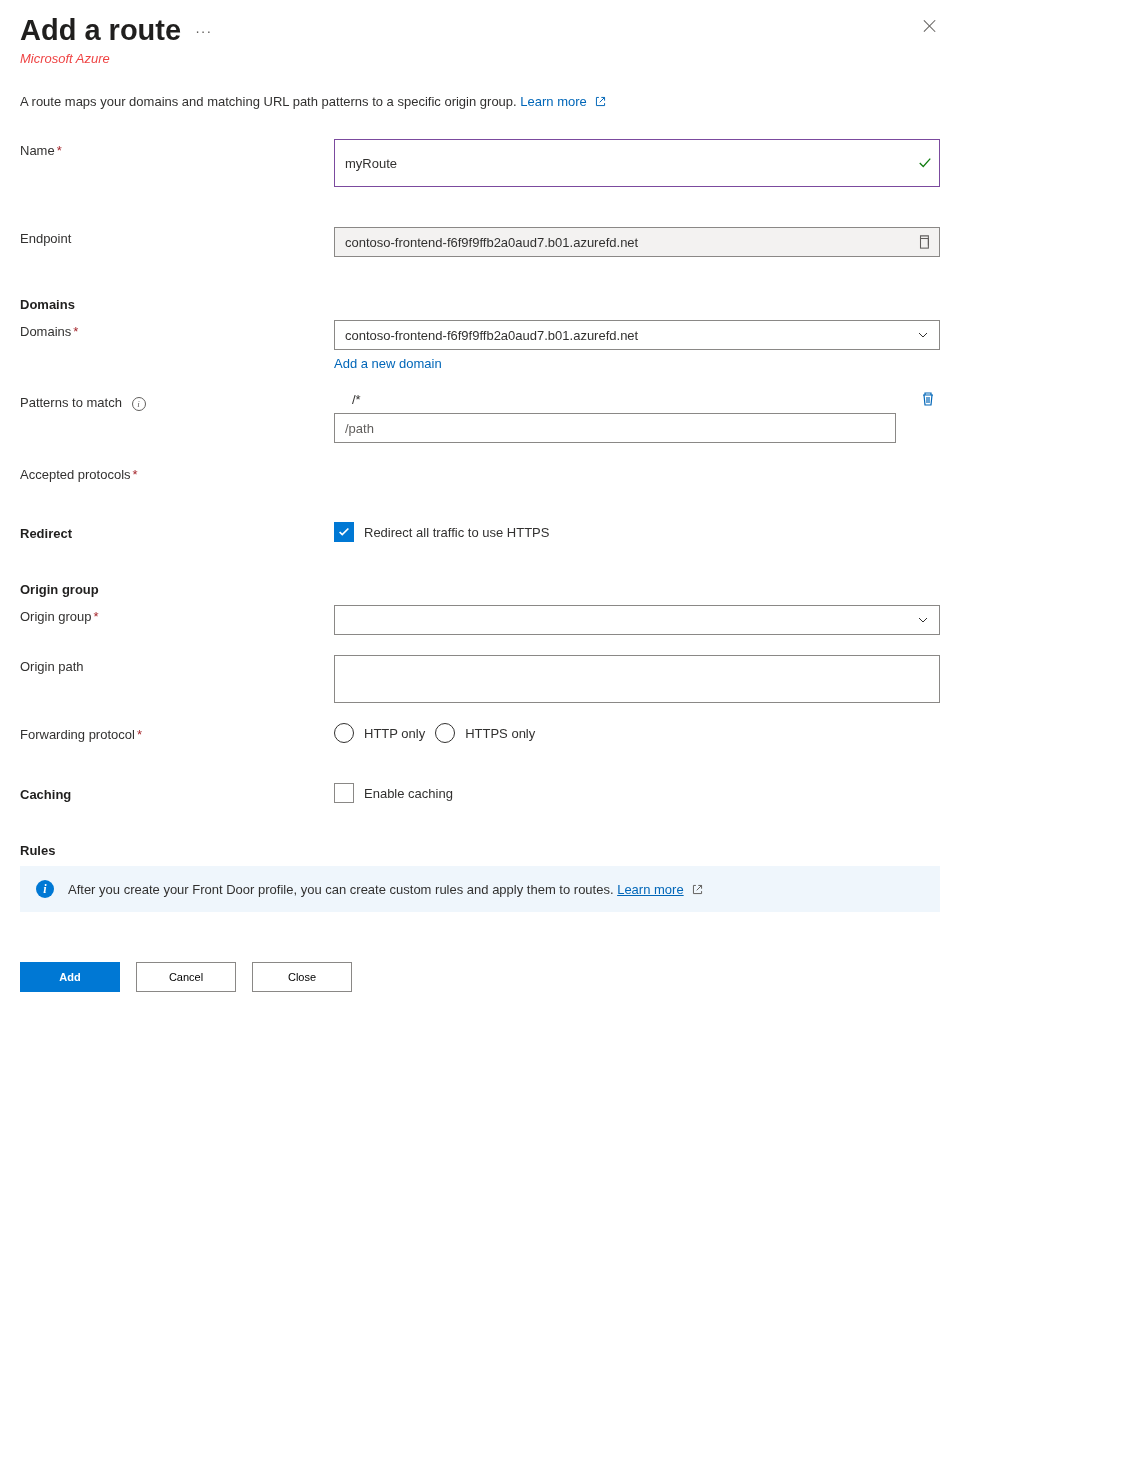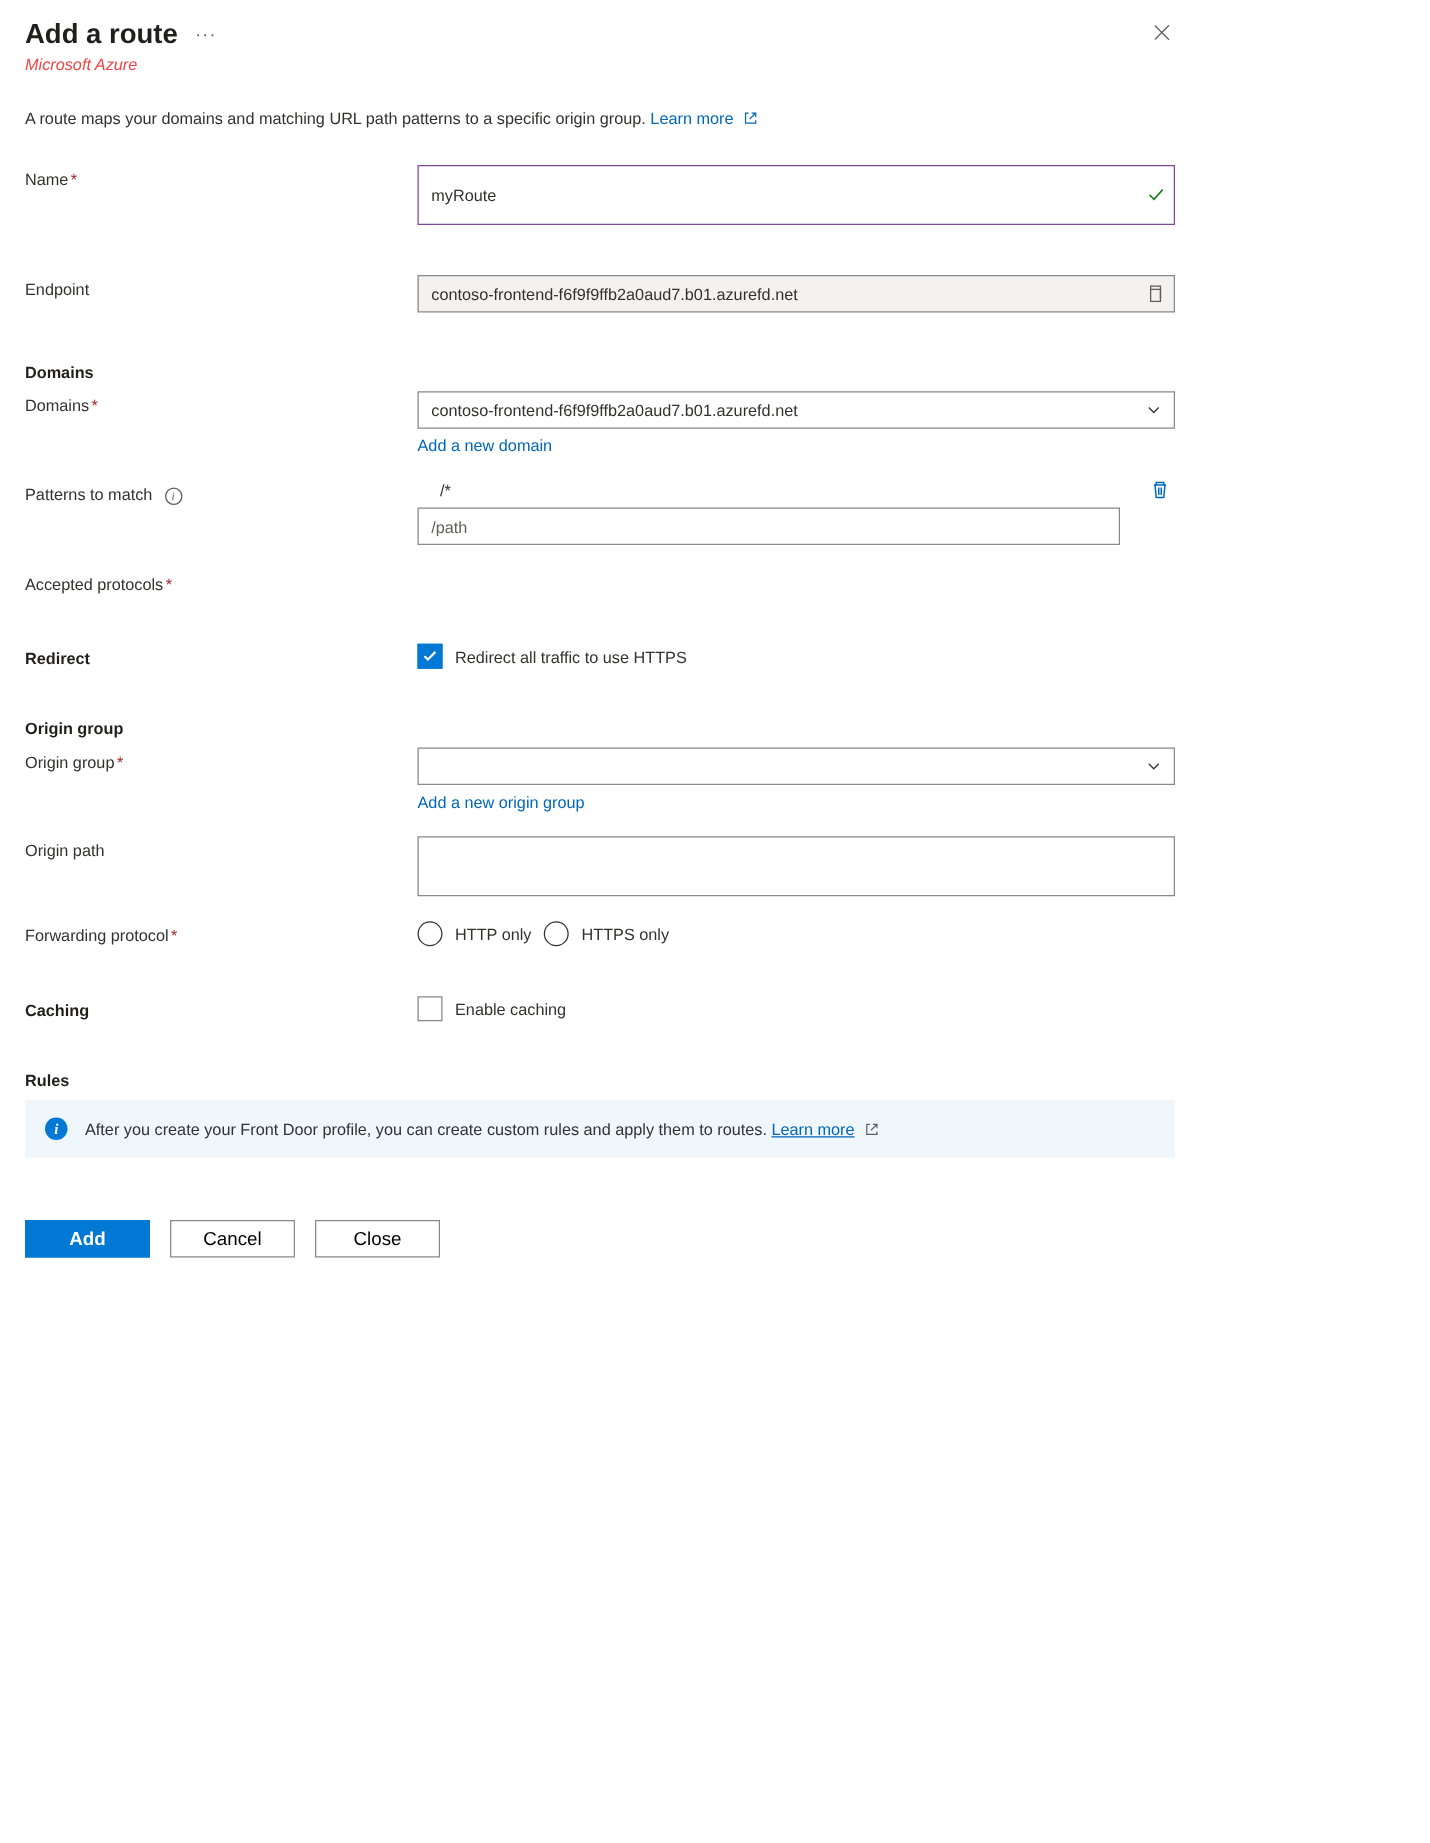--- a/index.html
+++ b/index.html
@@ -6,21 +6,21 @@
     body {
       font-family: "Segoe UI", -apple-system, sans-serif;
       font-size: 13px;
       color: #323130;
       background: #fff;
       width: 960px;
       padding: 14px 20px 0 20px;
     }
     .header { position: relative; margin-bottom: 28px; }
     .title-row { display: flex; align-items: center; gap: 14px; }
-    h1 { font-size: 22px; font-weight: 600; color: #201f1e; }
+    h1 { font-size: 29px; font-weight: 600; color: #201f1e; }
     .ellipsis { color: #605e5c; font-size: 14px; letter-spacing: 1px; cursor: pointer; }
     .subtitle { font-size: 13px; color: #ef4444; margin-top: 4px; font-style: italic; }
     .close-x {
       position: absolute; top: 4px; right: 2px;
       width: 16px; height: 16px; cursor: pointer;
       color: #605e5c;
     }
     .close-x::before, .close-x::after {
       content: ""; position: absolute; left: 7px; top: 0;
       width: 1.3px; height: 16px; background: currentColor;
@@ -114,21 +114,21 @@
     .info-badge {
       width: 18px; height: 18px; border-radius: 50%; background: #0078d4;
       color: #fff; display: flex; align-items: center; justify-content: center;
       font-weight: 700; font-size: 12px; flex-shrink: 0; font-style: italic; font-family: serif;
     }
 
     .footer { display: flex; gap: 16px; padding-bottom: 20px; }
     .btn {
       min-width: 100px; height: 30px; padding: 0 18px;
       border: 1px solid #8a8886; background: #fff;
-      font-size: 15px; font-family: inherit; cursor: pointer;
+      font-size: 11px; font-family: inherit; cursor: pointer;
     }
     .btn.primary { background: #0078d4; border-color: #0078d4; color: #fff; font-weight: 600; }
   </style>
 </head>
 <body>
 
 <div class="header">
   <div class="title-row">
     <h1>Add a route</h1>
     <span class="ellipsis">···</span>
@@ -224,21 +224,20 @@
 <div class="section-head">Origin group</div>
 <div class="row">
   <div class="label-col"><span>Origin group</span><span class="req">*</span></div>
   <div class="field-col">
     <div class="select">
       <span></span>
       <svg class="chev" width="12" height="12" viewBox="0 0 12 12" fill="none" stroke="#323130" stroke-width="1">
           <path d="M2 4l4 4 4-4"></path>
         </svg>
     </div>
-    <a class="link sublink">Add a new origin group</a>
   </div>
 </div>
 
 <div class="row">
   <div class="label-col"><span>Origin path</span></div>
   <div class="field-col">
     <input class="input" value="" style="">
   </div>
 </div>
 

